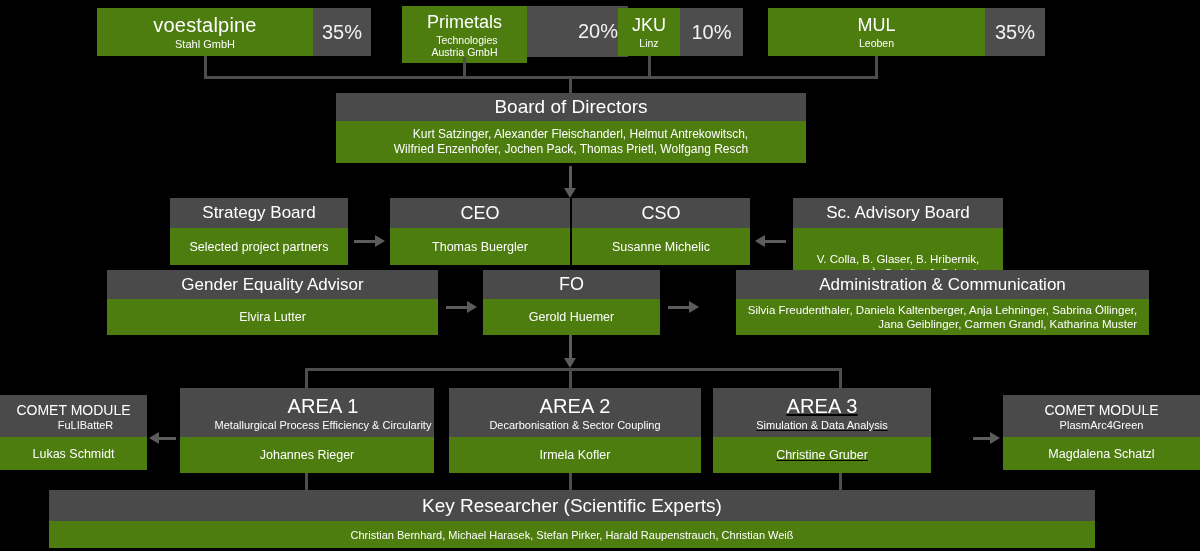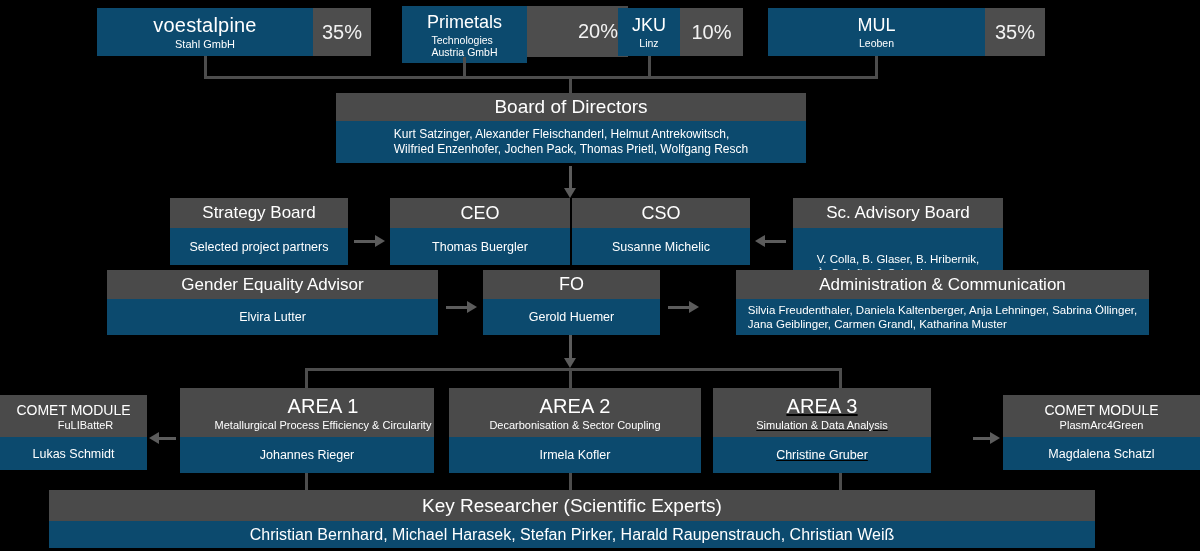--- a/index.html
+++ b/index.html
@@ -7,22 +7,22 @@
     position:relative;width:1200px;height:551px;background:#000;
     font-family:"Liberation Sans",sans-serif;overflow:hidden;
     -webkit-font-smoothing:antialiased;
   }
   .box{position:absolute;display:flex;flex-direction:column;}
   .hdr{
     background:#4a4a4a;color:#fff;display:flex;flex-direction:column;
     align-items:center;justify-content:center;text-align:center;flex:0 0 auto;
   }
   .bdy{
-    background:#0c4a6e;color:#fff;display:flex;flex-direction:column;
-    align-items:center;justify-content:center;text-align:left;flex:1 1 auto;
+    background:#4d7c0f;color:#fff;display:flex;flex-direction:column;
+    align-items:center;justify-content:center;text-align:right;flex:1 1 auto;
   }
   .pct{
     position:absolute;background:#4d4d4d;color:#f2f2f2;display:flex;
     align-items:center;justify-content:center;font-size:20px;
   }
   .t-xl{font-size:20px;letter-spacing:.2px;}
   .t-lg{font-size:18px;}
   .t-md{font-size:17px;}
   .t-sm{font-size:12px;line-height:15px;white-space:pre-line;}
   .t-xs{font-size:10.5px;line-height:12px;white-space:pre-line;margin-top:1px;}
@@ -238,17 +238,17 @@
 
   <div class="vline" style="left:305px;top:473px;height:17px;"></div>
   <div class="vline" style="left:569px;top:473px;height:17px;"></div>
   <div class="vline" style="left:839px;top:473px;height:17px;"></div>
 
   <div class="box" style="left:49px;top:490px;width:1046px;height:58px;">
     <div class="hdr" style="height:31px;">
         <div style="font-size:19px;">Key Researcher (Scientific Experts)</div>
       </div>
     <div class="bdy">
-        <div class="t-name" style="font-size:16px;">Christian Bernhard, Michael Harasek, Stefan Pirker, Harald Raupenstrauch, Christian Weiß</div>
+        <div class="t-name" style="font-size:11px;">Christian Bernhard, Michael Harasek, Stefan Pirker, Harald Raupenstrauch, Christian Weiß</div>
       </div>
   </div>
 
 </div>
 
 </body></html>

